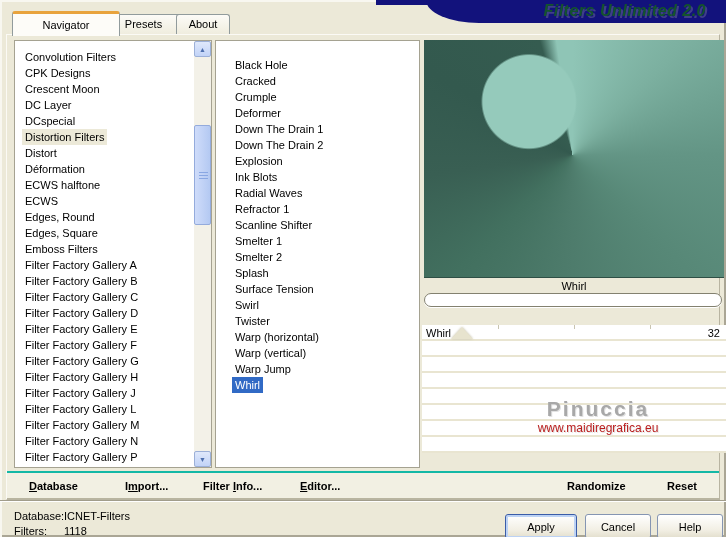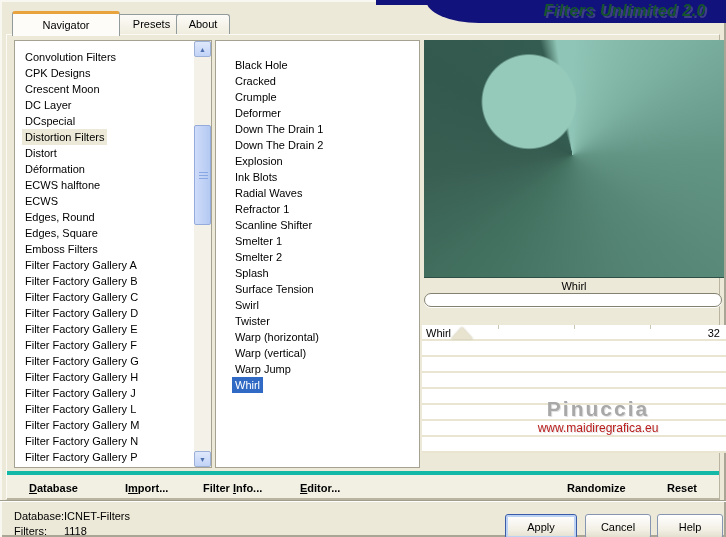--- a/index.html
+++ b/index.html
@@ -18,21 +18,21 @@
   .app-title { position:absolute; top:2px; right:20px; color:#14532d; font-size:16px;
                font-weight:bold; font-style:italic; letter-spacing:.5px;
                text-shadow:2px 2px 0 rgba(120,120,150,.45); white-space:nowrap; }
   
   .tab { position:absolute; top:14px; height:21px; background:linear-gradient(180deg,#fcfbf7,#efecdd);
          border:1px solid #919b9c; border-bottom:none; border-radius:3px 3px 0 0;
          text-align:center; line-height:19px; }
   .tab.active { top:11px; height:25px; background:#fdfcf8; z-index:3; line-height:22px;
                 border-top:3px solid #e8a33d; }
   .tab-nav { left:12px; width:108px; }
-  .tab-presets { left:110px; width:83px; }
+  .tab-presets { left:102px; width:83px; }
   .tab-about { left:176px; width:54px; }
   
   .page { position:absolute; left:6px; top:34px; width:714px; height:466px; background:#ece9d8;
           border:1px solid; border-color:#fbfaf5 #b8b4a1 #b8b4a1 #fbfaf5; }
   
   .listbox { position:absolute; background:#fff; border:1px solid #a5a291; overflow:hidden; }
   .leftlist { left:14px; top:40px; width:198px; height:428px; padding:8px 20px 0 7px; }
   .midlist  { left:215px; top:40px; width:205px; height:428px; padding:16px 4px 0 16px; }
   .li { line-height:16px; white-space:nowrap; }
   .li span { display:inline-block; padding:0 3px; }
@@ -69,21 +69,21 @@
   .tick { position:absolute; top:0; width:1px; height:4px; background:#c9c5b1; }
   .thumb { position:absolute; bottom:0; width:0; height:0;
            border-left:11px solid transparent; border-right:11px solid transparent;
            border-bottom:12px solid #e7e3ce; filter:drop-shadow(0 0 1px #c4c0aa); }
   .watermark { position:absolute; left:0; top:72px; width:100%; text-align:center; pointer-events:none;padding-left:48px; }
   .wm1 { font-size:21px; font-weight:bold; letter-spacing:2px; color:#a8a8a8;
          text-shadow:1px 1px 0 #e2e2e2; }
   .wm2 { font-size:12px; color:#b91c1c; text-shadow:1px 1px 0 #e6e6e6; }
   
   .toolbar { position:absolute; left:7px; top:471px; width:712px; height:28px; background:#f2f0e3;
-             border-top:4px solid #14b8a6; border-bottom:1px solid #b9b5a0; }
+             border-top:2px solid #14b8a6; border-bottom:1px solid #b9b5a0; }
   .flatbtn { position:absolute; top:0; height:26px; background:none; border:none; cursor:pointer;
              font-family:"Liberation Sans",sans-serif; font-size:11px; font-weight:bold; white-space:nowrap; }
   .fb-db { left:22px; } .fb-imp { left:118px; } .fb-fi { left:196px; } .fb-ed { left:293px; }
   .fb-rand { left:560px; } .fb-reset { left:660px; }
   
   .bottom-edge { position:absolute; left:0; top:500px; width:726px; height:2px;
                  border-top:1px solid #a19d8b; border-bottom:1px solid #fff; }
   .stat { position:absolute; white-space:nowrap; }
   .st-dbl { left:14px; top:510px; } .st-dbv { left:64px; top:510px; }
   .st-fl  { left:14px; top:525px; } .st-fv  { left:64px; top:525px; }

